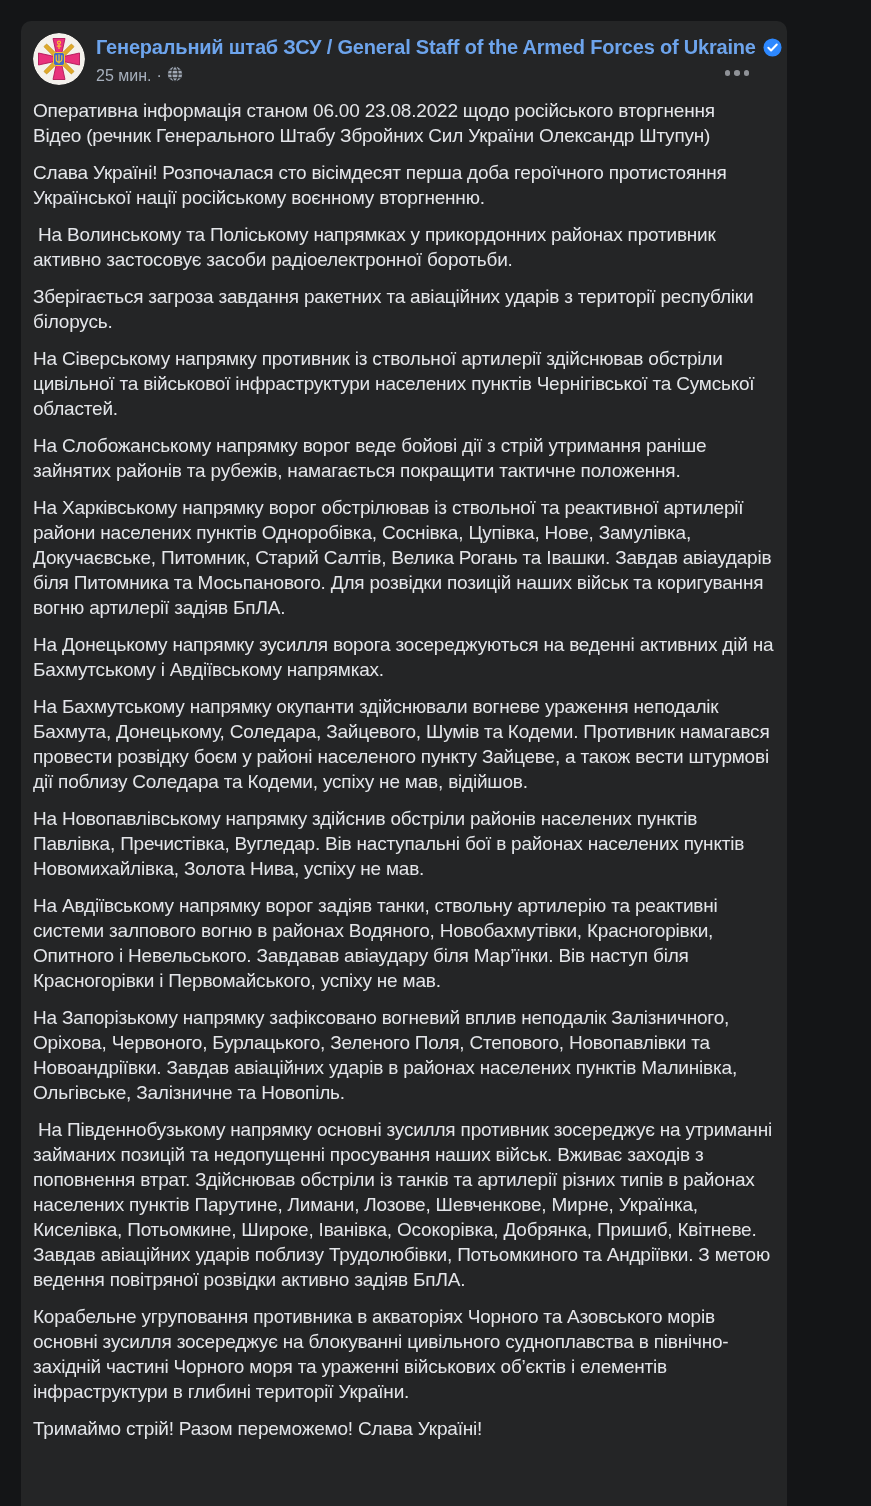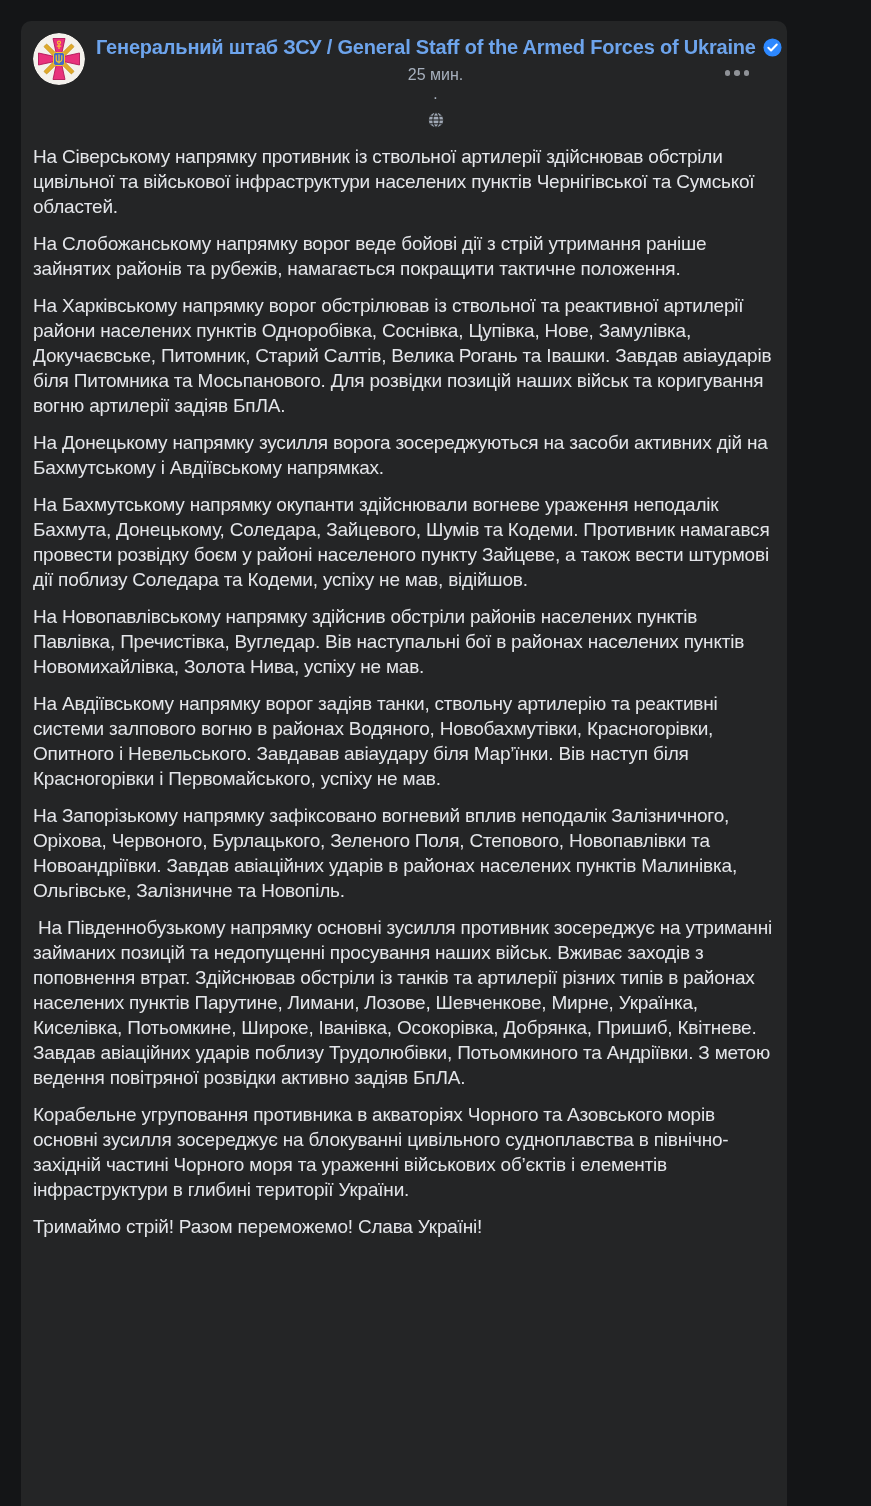--- a/index.html
+++ b/index.html
@@ -25,21 +25,21 @@
   }
   .head-text { padding-top:2px; min-width:0; }
   .page-name {
     font-size:20px; font-weight:700; line-height:24px;
     color:#6da4ec; letter-spacing:-0.2px;
     cursor:pointer; white-space:nowrap;
   }
   .verified { display:inline-block; vertical-align:-3px; margin-left:7px; }
   .meta {
     margin-top:4px; font-size:16px; color:#a7b0bd;
-    display:flex; align-items:center; gap:5px; cursor:pointer;flex-direction:column;
+    display:flex; align-items:center; gap:5px; cursor:pointer;
   }
   .meta .sep { color:#a7b0bd; }
   .globe { display:inline-block; vertical-align:middle; opacity:.95; }
   .more-menu {
     position:absolute; top:31px; right:20px;
     display:flex; gap:4px; padding:6px; cursor:pointer;
   }
   .more-menu i {
     width:5.5px; height:5.5px; border-radius:50%;
     background:#8f9297; display:block;
@@ -119,24 +119,29 @@
       </div>
 
       <div class="more-menu" aria-label="Actions for this post">
         <i></i>
         <i></i>
         <i></i>
       </div>
     </div>
 
     <div class="post-text">
+        <p class="para">Оперативна інформація станом 06.00 23.08.2022 щодо російського вторгнення
+Відео (речник Генерального Штабу Збройних Сил України Олександр Штупун)</p>
+        <p class="para">Слава Україні! Розпочалася сто вісімдесят перша доба героїчного протистояння Української нації російському воєнному вторгненню.</p>
+        <p class="para">&nbsp;На Волинському та Поліському напрямках у прикордонних районах противник активно застосовує засоби радіоелектронної боротьби.</p>
+        <p class="para">Зберігається загроза завдання ракетних та авіаційних ударів з території республіки білорусь.</p>
         <p class="para">На Сіверському напрямку противник із ствольної артилерії здійснював обстріли цивільної та військової інфраструктури населених пунктів Чернігівської та Сумської областей.</p>
         <p class="para">На Слобожанському напрямку ворог веде бойові дії з стрій утримання раніше зайнятих районів та рубежів, намагається покращити тактичне положення.</p>
         <p class="para">На Харківському напрямку ворог обстрілював із ствольної та реактивної артилерії райони населених пунктів Одноробівка, Соснівка, Цупівка, Нове, Замулівка, Докучаєвське, Питомник, Старий Салтів, Велика Рогань та Івашки. Завдав авіаударів біля Питомника та Мосьпанового. Для розвідки позицій наших військ та коригування вогню артилерії задіяв БпЛА.</p>
-        <p class="para">На Донецькому напрямку зусилля ворога зосереджуються на засоби активних дій на Бахмутському і Авдіївському напрямках.</p>
+        <p class="para">На Донецькому напрямку зусилля ворога зосереджуються на веденні активних дій на Бахмутському і Авдіївському напрямках.</p>
         <p class="para">На Бахмутському напрямку окупанти здійснювали вогневе ураження неподалік Бахмута, Донецькому, Соледара, Зайцевого, Шумів та Кодеми. Противник намагався провести розвідку боєм у районі населеного пункту Зайцеве, а також вести штурмові дії поблизу Соледара та Кодеми, успіху не мав, відійшов.</p>
         <p class="para">На Новопавлівському напрямку здійснив обстріли районів населених пунктів Павлівка, Пречистівка, Вугледар. Вів наступальні бої в районах населених пунктів Новомихайлівка, Золота Нива, успіху не мав.</p>
         <p class="para">На Авдіївському напрямку ворог задіяв танки, ствольну артилерію та реактивні системи залпового вогню в районах Водяного, Новобахмутівки, Красногорівки, Опитного і Невельського. Завдавав авіаудару біля Мар’їнки. Вів наступ біля Красногорівки і Первомайського, успіху не мав.</p>
         <p class="para">На Запорізькому напрямку зафіксовано вогневий вплив неподалік Залізничного, Оріхова, Червоного, Бурлацького, Зеленого Поля, Степового, Новопавлівки та Новоандріївки. Завдав авіаційних ударів в районах населених пунктів Малинівка, Ольгівське, Залізничне та Новопіль.</p>
         <p class="para">&nbsp;На Південнобузькому напрямку основні зусилля противник зосереджує на утриманні займаних позицій та недопущенні просування наших військ. Вживає заходів з поповнення втрат. Здійснював обстріли із танків та артилерії різних типів в районах населених пунктів Парутине, Лимани, Лозове, Шевченкове, Мирне, Українка, Киселівка, Потьомкине, Широке, Іванівка, Осокорівка, Добрянка, Пришиб, Квітневе. Завдав авіаційних ударів поблизу Трудолюбівки, Потьомкиного та Андріївки. З метою ведення повітряної розвідки активно задіяв БпЛА.</p>
         <p class="para">Корабельне угруповання противника в акваторіях Чорного та Азовського морів основні зусилля зосереджує на блокуванні цивільного судноплавства в північно-західній частині Чорного моря та ураженні військових об’єктів і елементів інфраструктури в глибині території України.</p>
         <p class="para">Тримаймо стрій! Разом переможемо! Слава Україні!</p>
       </div>
 
   </div>

